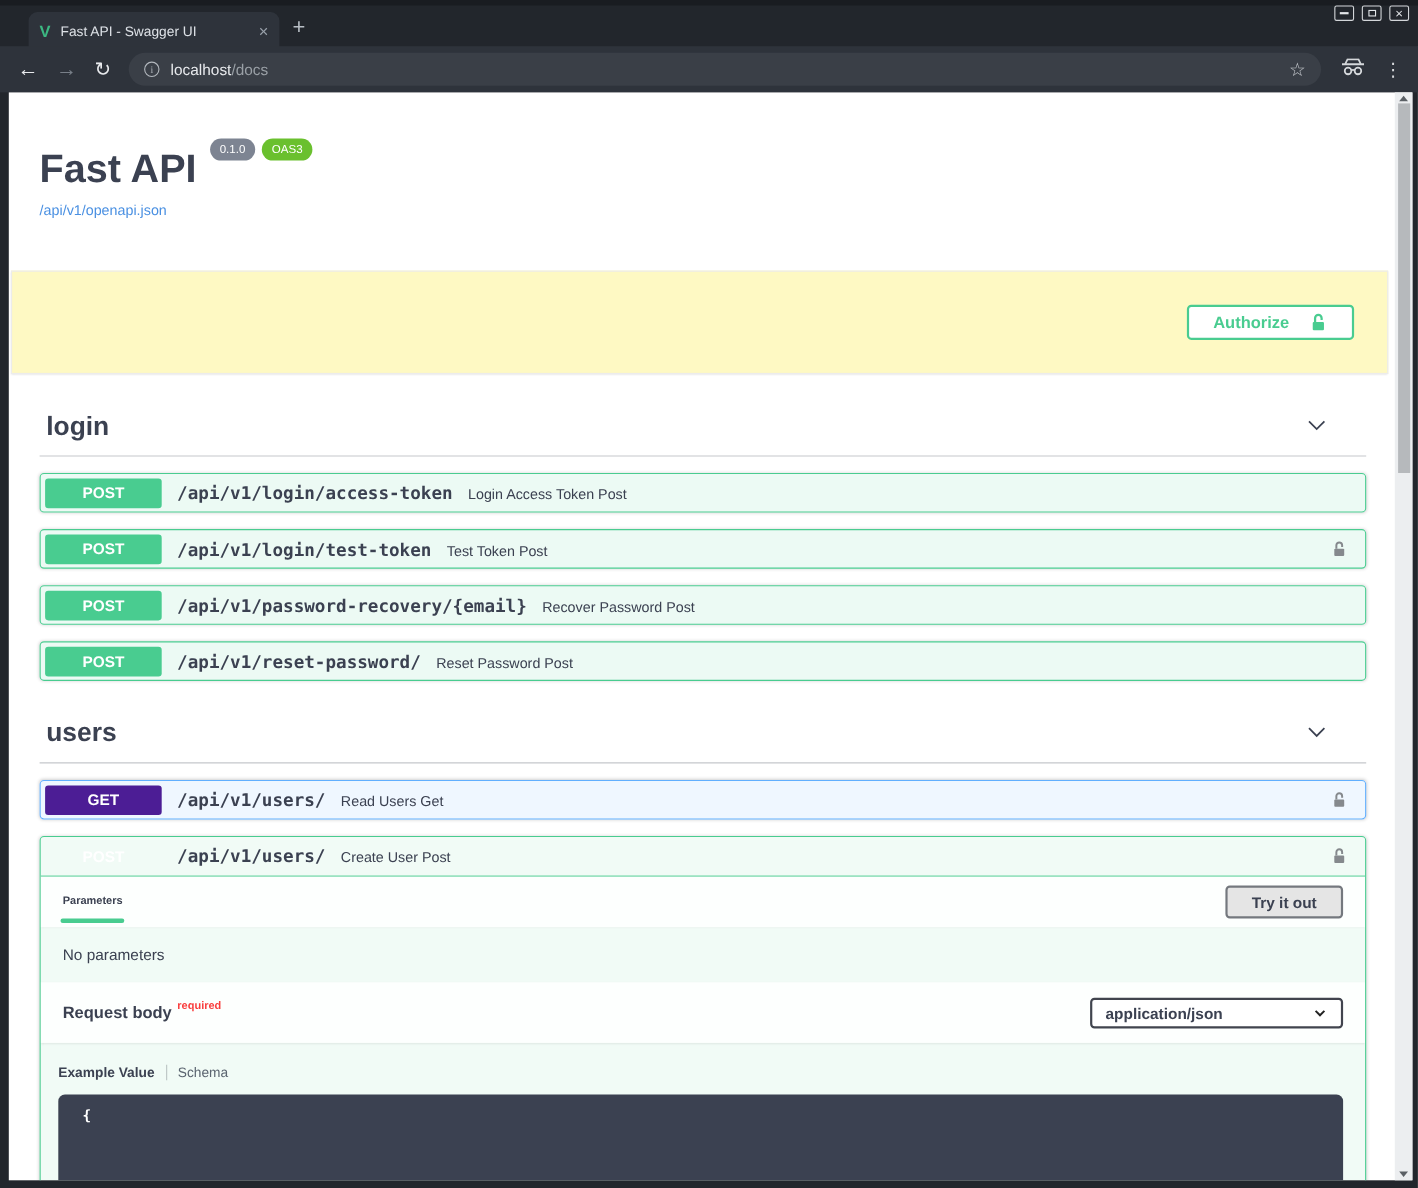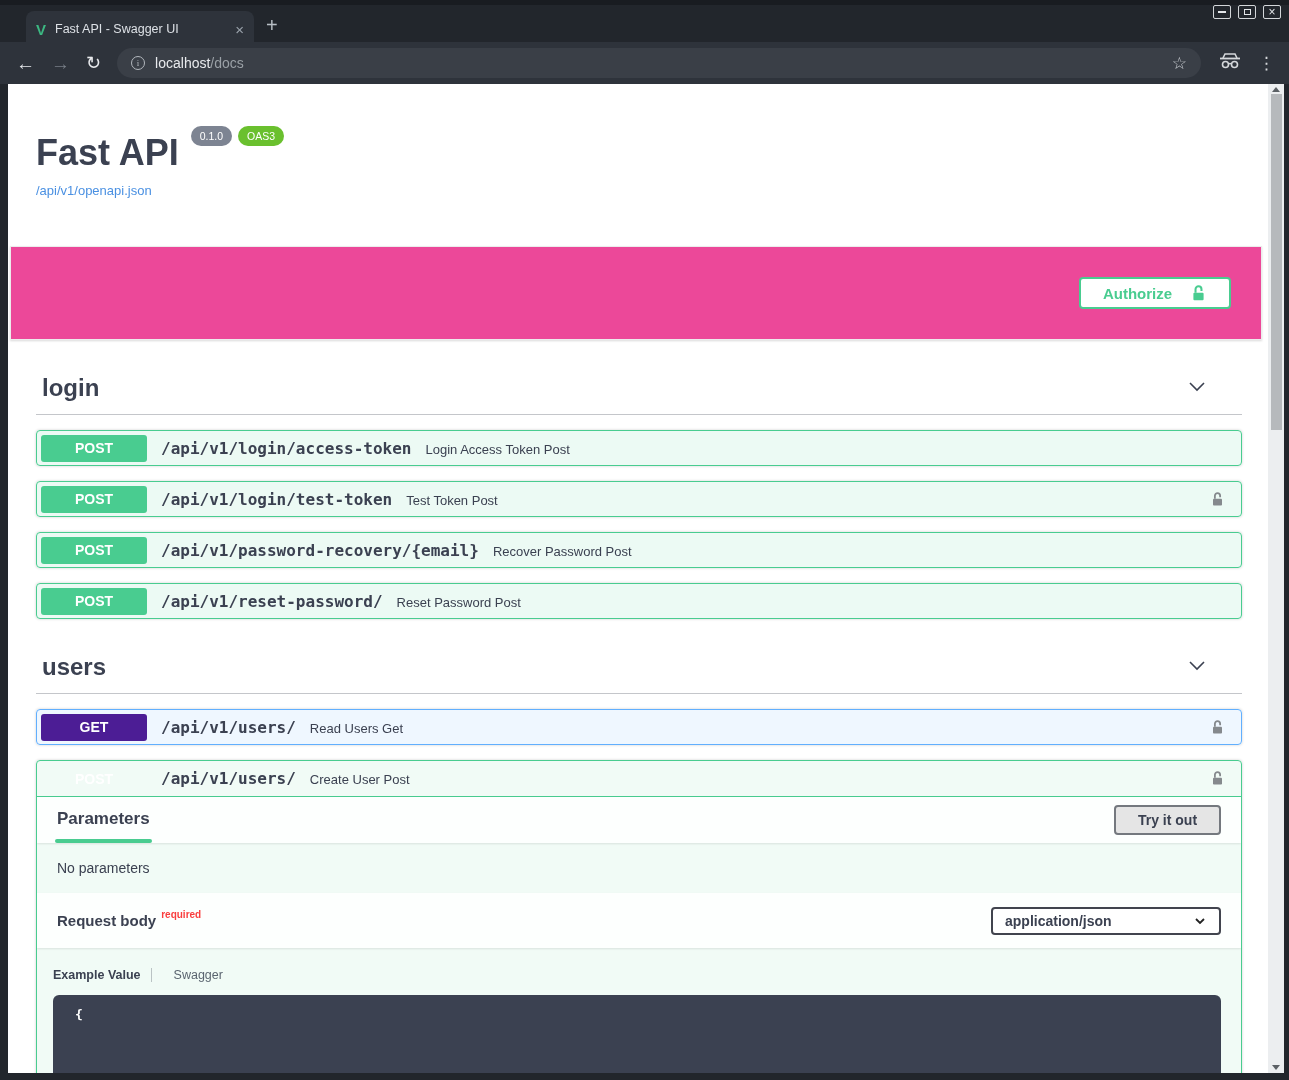--- a/index.html
+++ b/index.html
@@ -44,21 +44,21 @@
 
   
   .info { margin-top:48px; }
   h1.api-title { font-size:36px; font-weight:bold; color:#3b4151; display:inline; }
   .badge-pill { display:inline-block; font-size:10.5px; font-weight:normal; color:#fff; padding:4px 9px; border-radius:14px; vertical-align:top; position:relative; top:-6px; }
   .badge-version { background:#7d8492; margin-left:12px; }
   .badge-oas { background:#6ac02e; margin-left:6px; }
   .spec-link { display:block; margin-top:9px; color:#4a90e2; font-size:13px; text-decoration:none; }
 
   
-  .scheme { margin:48px -20px 0 -26px; height:94px; background:#ec4899; border:1px solid #ececec; box-shadow:0 1px 2px rgba(0,0,0,.15); display:flex; align-items:center; justify-content:flex-end; padding-right:30px; }
+  .scheme { margin:48px -20px 0 -26px; height:94px; background:#fef9c3; border:1px solid #ececec; box-shadow:0 1px 2px rgba(0,0,0,.15); display:flex; align-items:center; justify-content:flex-end; padding-right:30px; }
   .auth-btn { width:152px; height:32px; border:2px solid #49cc90; border-radius:4px; background:#fff; color:#49cc90; font-weight:bold; font-size:15px; font-family:"Liberation Sans", sans-serif; display:flex; align-items:center; justify-content:center; gap:18px; }
 
   
   .section { margin-top:28px; }
   .sec-header { display:flex; align-items:center; padding:6px 6px 12px 6px; border-bottom:1px solid rgba(59,65,81,.3); }
   .sec-title { font-size:24px; font-weight:bold; color:#3b4151; flex:1; }
   .sec-chevron { margin-right:28px; }
 
   .oprow { height:36px; border-radius:4px; display:flex; align-items:center; padding:0 16px 0 4px; margin-top:15px; box-shadow:0 0 3px rgba(0,0,0,.19); }
   .oprow.post { background:rgba(73,204,144,.1); border:1px solid #49cc90; }
@@ -69,31 +69,31 @@
   .path { font-family:"DejaVu Sans Mono", monospace; font-weight:bold; font-size:16px; color:#3b4151; margin-left:14px; }
   .opsummary { font-size:13px; color:#3b4151; margin-left:14px; padding-top:2px; }
   .lock { margin-left:auto; color:#85898d; display:flex; }
 
   
   .opblock-open { margin-top:15px; border:1px solid #49cc90; border-radius:4px; background:rgba(73,204,144,.08); box-shadow:0 0 3px rgba(0,0,0,.19); height:338px; overflow:hidden; }
   .opblock-open .oprow-open { height:36px; display:flex; align-items:center; padding:0 16px 0 4px; border-bottom:1px solid #49cc90; }
   .desc-wrap { padding:16px 20px 24px 16px; }
   .desc-bar { height:33px; background:#3b4151; border-radius:8px; display:flex; align-items:center; padding-left:18px; color:#fff; font-family:"DejaVu Sans Mono", monospace; font-size:13px; font-weight:bold; }
   .sec-hd { height:46px; background:rgba(255,255,255,.85); box-shadow:0 1px 2px rgba(0,0,0,.1); display:flex; align-items:center; padding:0 20px; position:relative; }
-  .param-label { font-size:17px; font-weight:bold; color:#3b4151; position:relative; padding-bottom:2px; }
+  .param-label { font-size:10px; font-weight:bold; color:#3b4151; position:relative; padding-bottom:2px; }
   .param-label::after { content:""; position:absolute; left:-2px; right:-2px; bottom:-12px; height:4px; background:#49cc90; border-radius:2px; }
   .try-btn { margin-left:auto; width:107px; height:30px; border:2px solid #74787e; border-radius:4px; background:#e5e5e5; font-size:14px; font-weight:bold; color:#3b4151; display:flex; align-items:center; justify-content:center; }
   .no-params { height:50px; display:flex; align-items:center; padding:0 20px; font-size:14px; color:#3b4151; }
   .reqbody-hd { height:55px; }
   .reqbody-label { font-size:15px; font-weight:bold; color:#3b4151; }
   .required-sup { font-size:10px; color:#f93e3e; position:relative; top:-6px; margin-left:5px; font-weight:bold;text-align:center; }
   .ct-select { margin-left:auto; width:230px; height:28px; border:2px solid #41444e; border-radius:4px; background:#fff; display:flex; align-items:center; padding:0 12px; font-size:14px; font-weight:bold; color:#3b4151; }
   .ct-select svg { margin-left:auto; }
   .body-section { padding:20px 20px 0 16px; }
-  .tabs-row { display:flex; align-items:center;gap:12px; }
+  .tabs-row { display:flex; align-items:center; }
   .tab-ex { font-size:12.5px; font-weight:bold; color:#3b4151; padding-right:10px; border-right:1px solid rgba(59,65,81,.3); }
   .tab-schema { font-size:12.5px; color:#5b6570; padding-left:10px; }
   .codeblock { margin-top:13px; background:#3b4151; border-radius:6px; padding:12px 0 60px 22px; color:#fff; font-family:"DejaVu Sans Mono", monospace; font-size:13px; font-weight:bold; }
 </style>
 </head>
 <body>
 
 <div class="titlebar">
   <div class="tab">
     <span class="favicon">V</span>
@@ -249,21 +249,21 @@
               <span>application/json</span>
               <svg width="14" height="14" viewBox="0 0 14 14">
                   <path d="M3 5 l4 4 4-4" fill="none" stroke="#222" stroke-width="1.8"></path>
                 </svg>
             </div>
           </div>
 
           <div class="body-section">
             <div class="tabs-row">
               <span class="tab-ex">Example Value</span>
-              <span class="tab-schema">Swagger</span>
+              <span class="tab-schema">Schema</span>
             </div>
             <div class="codeblock">{</div>
           </div>
         </div>
       </div>
 
     </div>
   </div>
 
   <div class="scrollbar">

